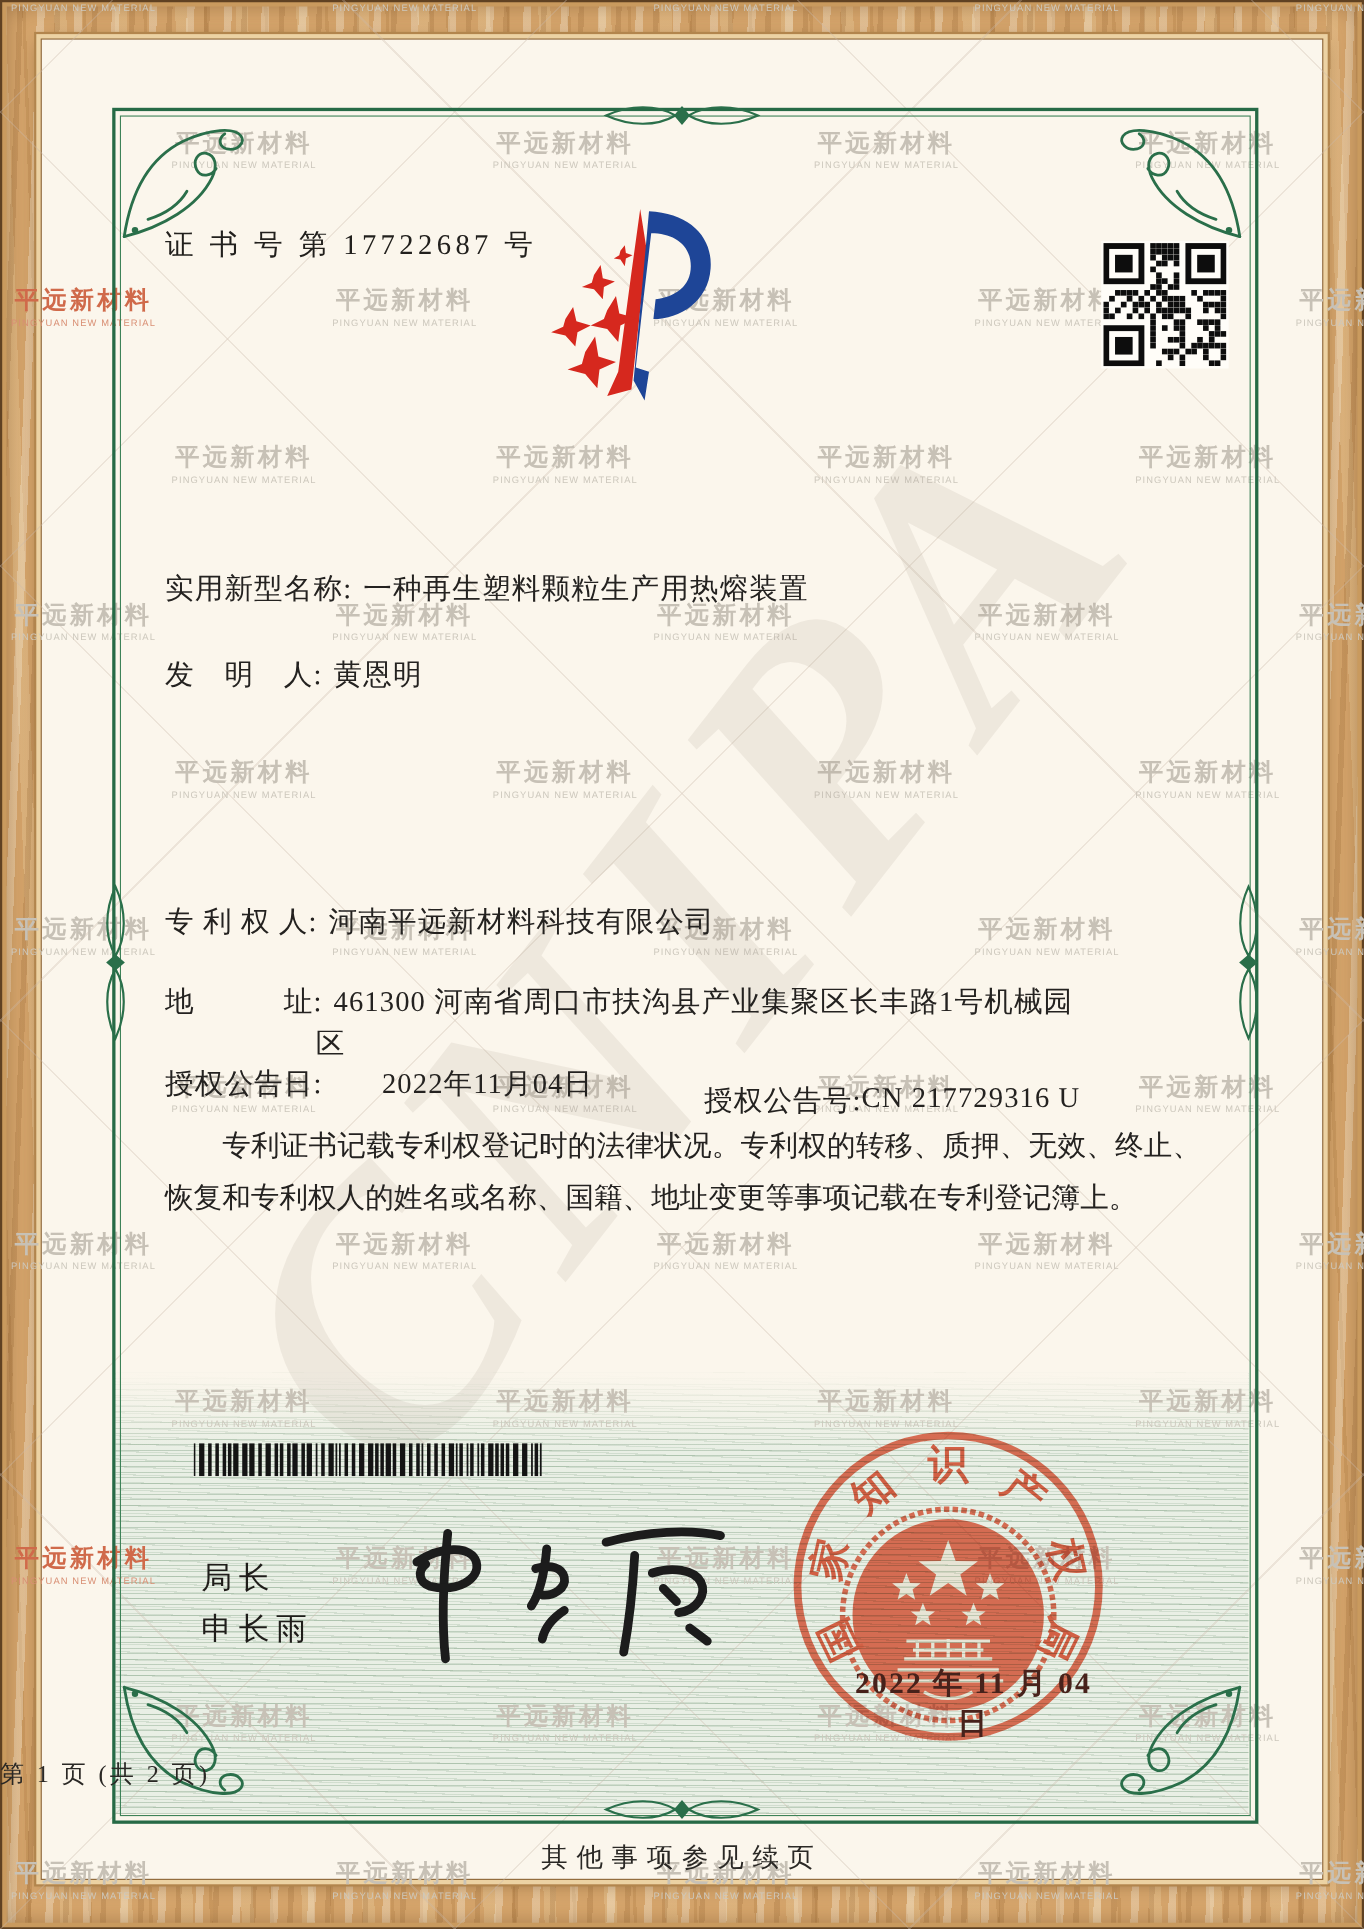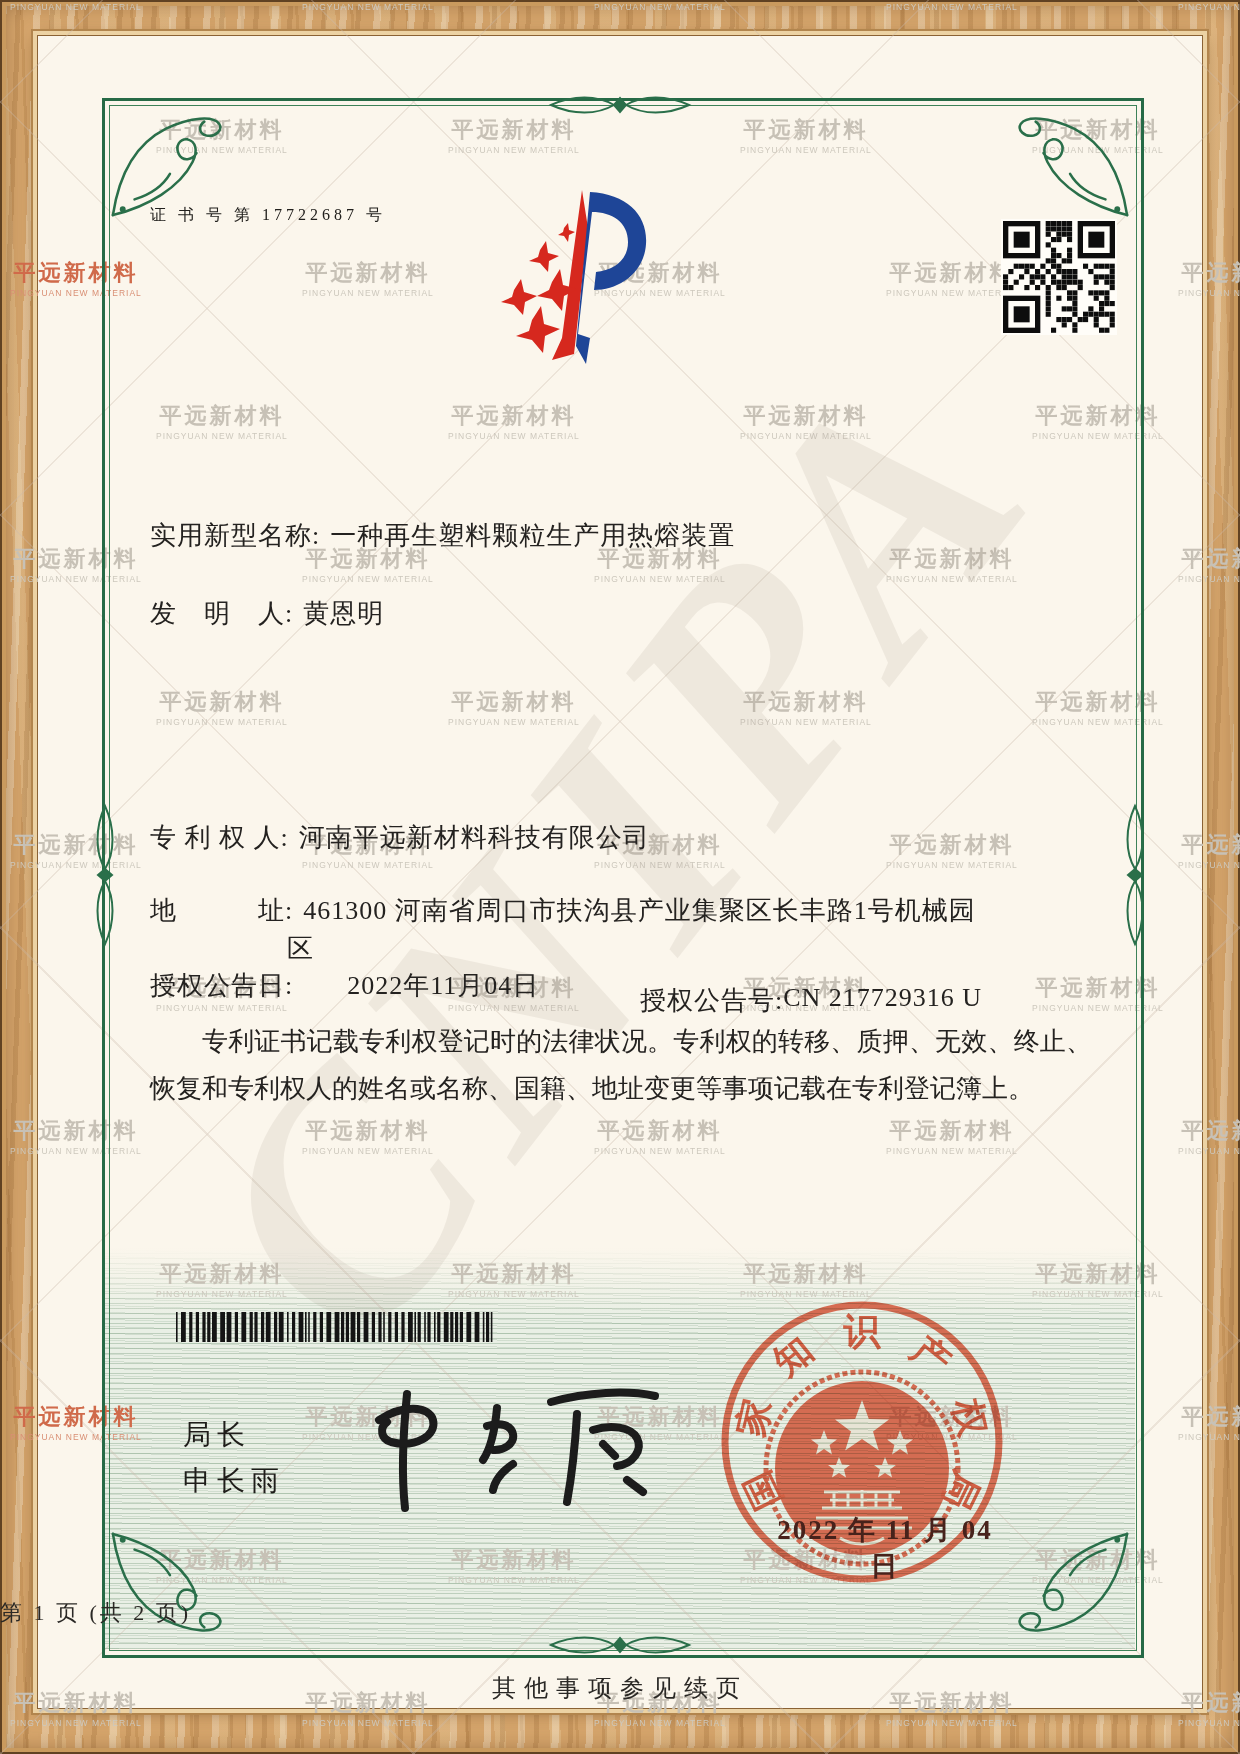--- a/index.html
+++ b/index.html
@@ -32,21 +32,21 @@
       repeating-linear-gradient(0deg, rgba(124,158,128,.40) 0 1px, rgba(0,0,0,0) 1px 5px),
       repeating-linear-gradient(2deg, rgba(124,158,128,.22) 0 1px, rgba(0,0,0,0) 1px 7px);}
   .waves:before{content:"";position:absolute;left:0;top:0;right:0;height:70px;
     background:linear-gradient(#fbf6ec,rgba(251,246,236,0));}
   
   .gborder{position:absolute;left:102px;top:98px;width:1036px;height:1554px;border:3px solid #266a46;pointer-events:none;}
   .gborder:after{content:"";position:absolute;inset:4px;border:1px solid #3d8258;}
   .corner-orn{position:absolute;width:118px;height:118px;pointer-events:none;}
   .edge-orn{position:absolute;width:150px;height:26px;pointer-events:none;}
   
-  .cert-no{position:absolute;left:150px;top:205px;font-size:16px;letter-spacing:4px;color:#22201d;}
+  .cert-no{position:absolute;left:150px;top:205px;font-size:26px;letter-spacing:4px;color:#22201d;}
   .logo{position:absolute;left:478px;top:188px;}
   .qr{position:absolute;left:1001px;top:219px;background:#fffdf8;padding:2px;}
   .doc-title{position:absolute;left:0;top:370px;width:100%;text-align:center;font-size:48px;font-weight:bold;letter-spacing:10px;color:#151310;}
   .frow{position:absolute;left:150px;display:flex;font-size:26px;color:#242220;letter-spacing:1px;align-items:center;}
   .frow .lab{white-space:pre;}
   .frow .val{margin-left:10px;white-space:pre;}
   .addr-l2{position:absolute;left:287px;font-size:26px;color:#242220;}
   .grant-no{position:absolute;left:640px;display:flex;font-size:26px;color:#242220;letter-spacing:1px;}
   .paras{position:absolute;left:150px;top:1018px;width:942px;font-size:26px;line-height:47px;color:#242220;text-align:justify;}
   .paras p{margin:0;text-indent:2em;}

